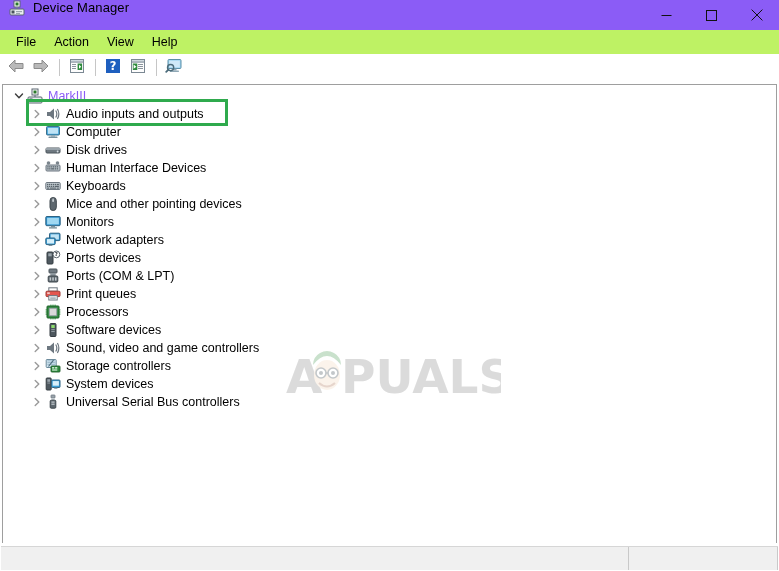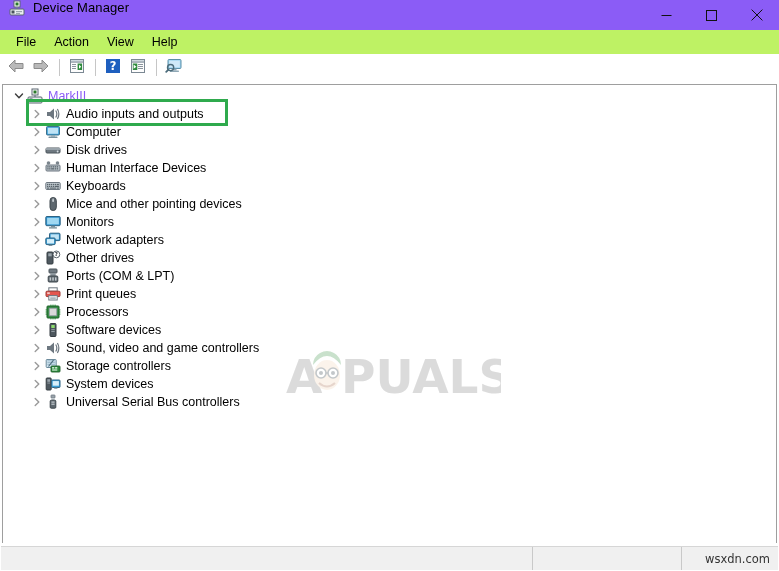--- a/index.html
+++ b/index.html
@@ -540,21 +540,21 @@
             </svg>
         </span>
         <span class="row-icon">
           <svg width="16" height="16" viewBox="0 0 16 16">
             <rect x="2" y="2" width="6" height="12" rx="1" fill="#4e585f" stroke="#353d42" stroke-width="1"></rect>
             <rect x="3.3" y="3.3" width="3.4" height="3" fill="#9aa4ab"></rect>
             <circle cx="11.4" cy="4.4" r="3.4" fill="#ffffff" stroke="#5a646c" stroke-width="1"></circle>
             <text x="11.4" y="6.4" font-family="DejaVu Sans, sans-serif" font-size="5.4" font-weight="bold" fill="#2a3136" text-anchor="middle">?</text>
           </svg>
         </span>
-        <span class="row-label">Other drives</span>
+        <span class="row-label">Ports devices</span>
       </div>
 
       <div class="tree-row child">
         <span class="twisty">
           <svg width="10" height="10" viewBox="0 0 10 10">
               <path d="M3.2 1.5 L6.8 5 L3.2 8.5" fill="none" stroke="#9a9a9a" stroke-width="1.4" stroke-linecap="round" stroke-linejoin="round"></path>
             </svg>
         </span>
         <span class="row-icon">
           <svg width="16" height="16" viewBox="0 0 16 16">
@@ -710,18 +710,15 @@
     </div>
   </div>
 
   <div class="statusbar">
     <div class="sb-pane main">
       <span class="sb-text"></span>
     </div>
     <div class="sb-pane mid">
       <span class="sb-text"></span>
     </div>
-    <div class="sb-pane right">
-      <span class="sb-text">wsxdn.com</span>
-    </div>
   </div>
 
 </div>
 
 </body></html>

